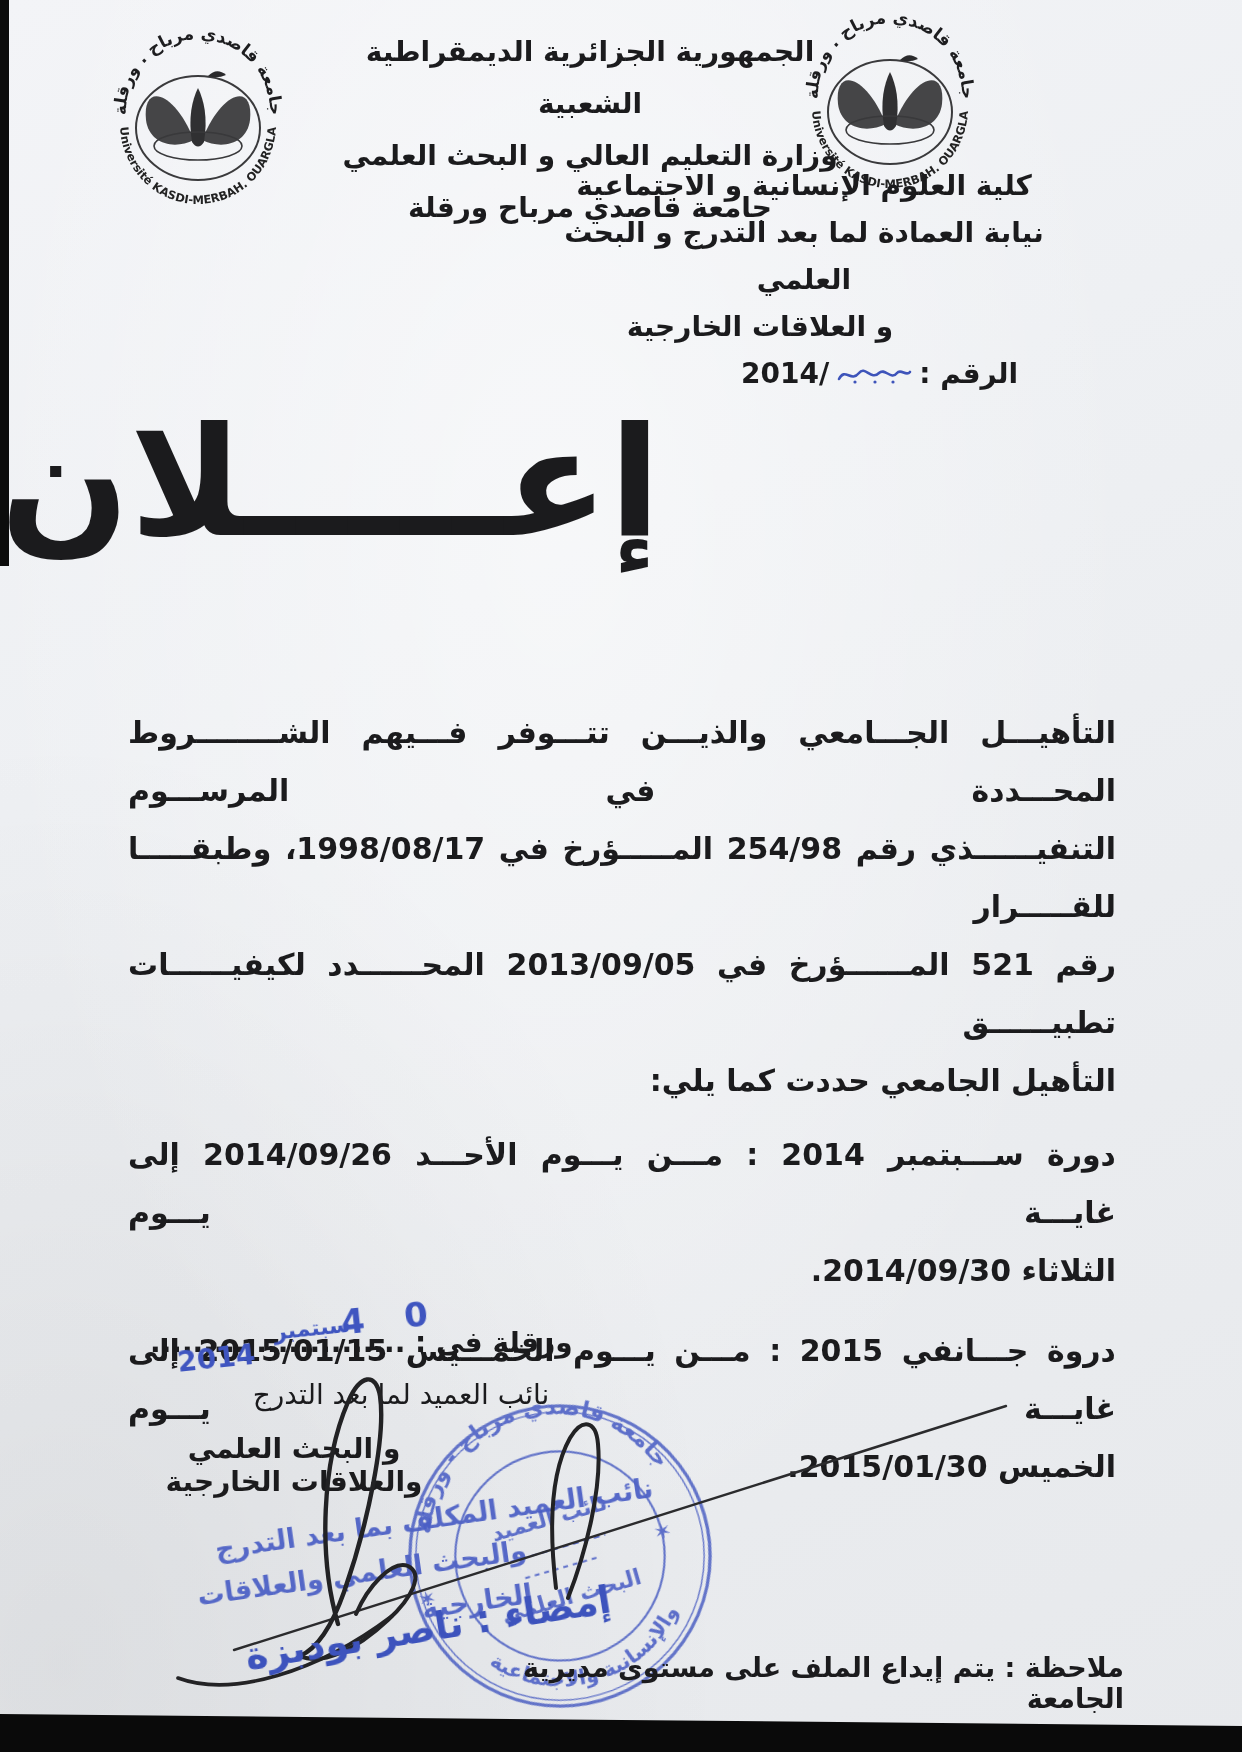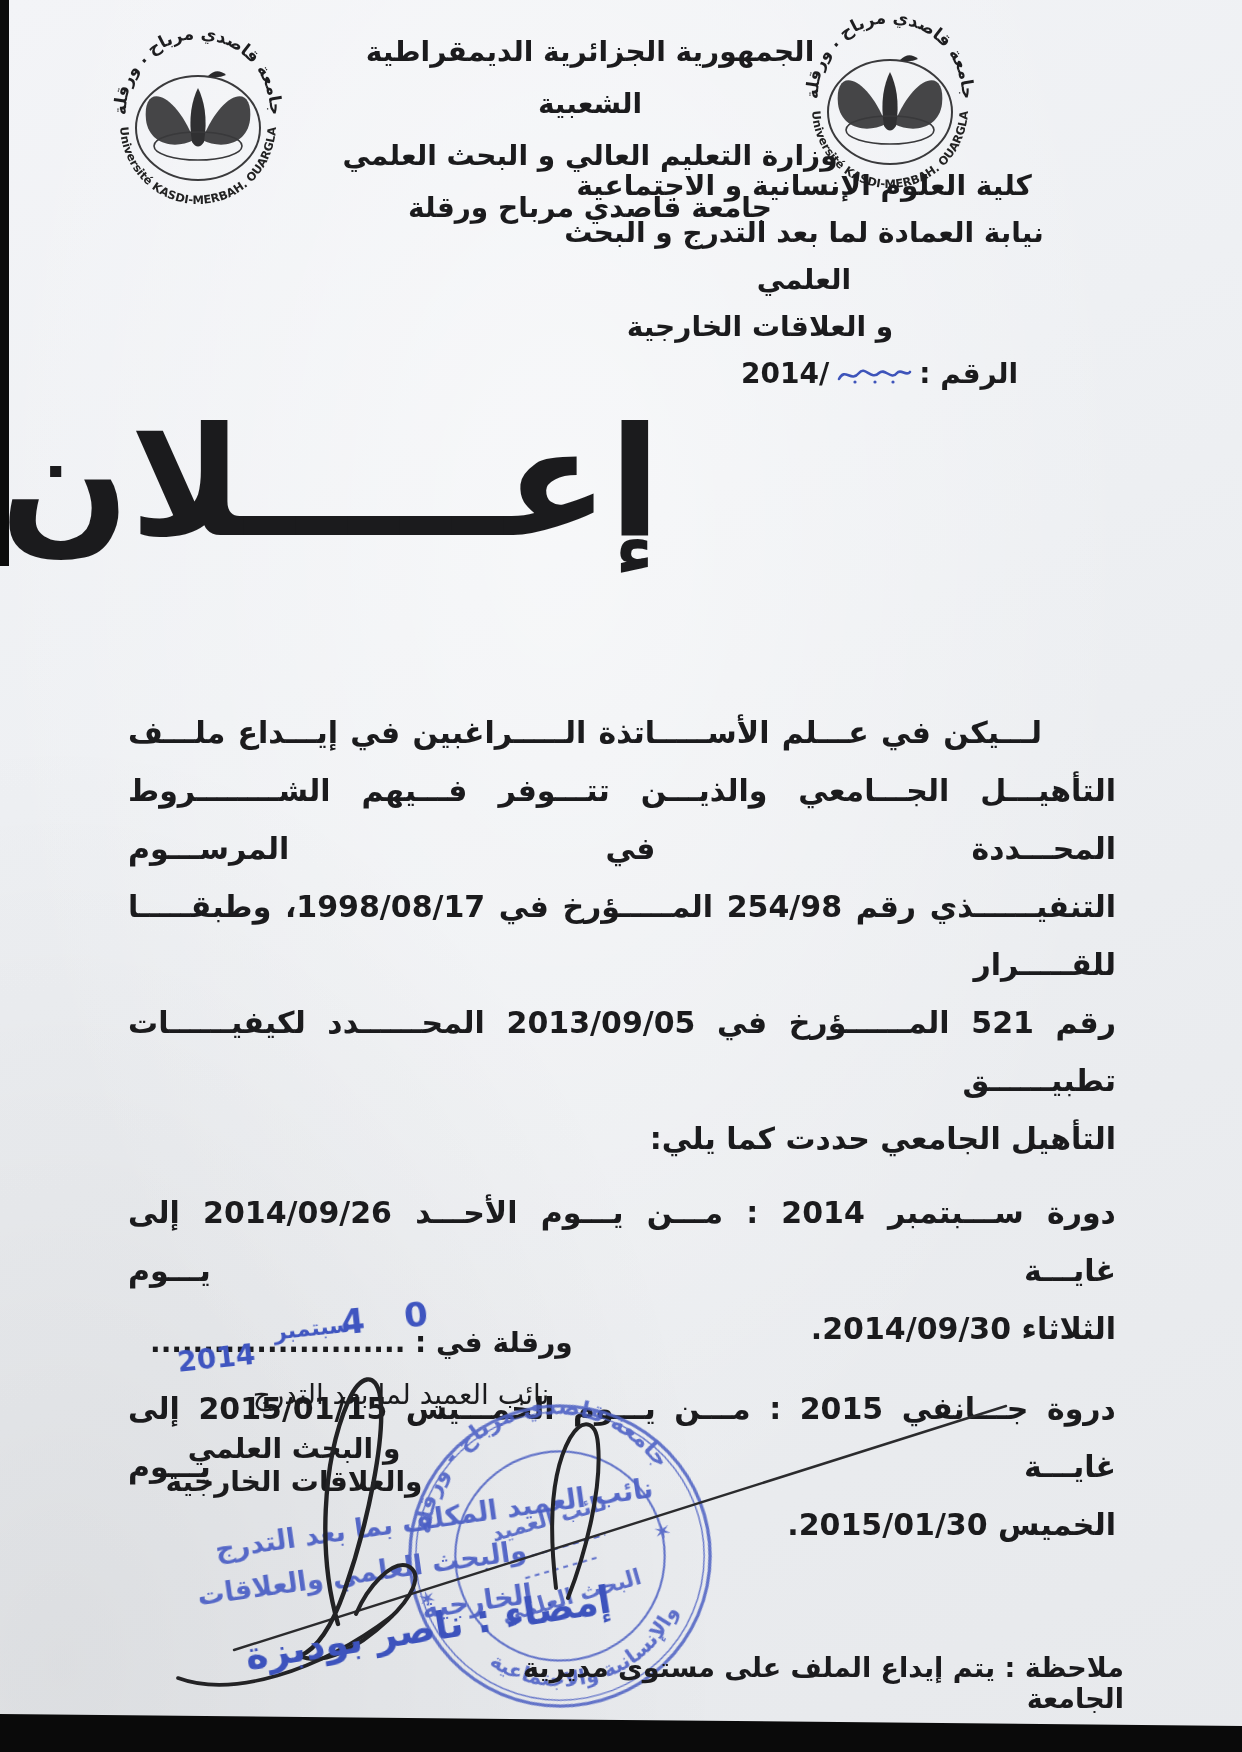--- a/index.html
+++ b/index.html
@@ -139,21 +139,20 @@
           <circle cx="58" cy="21" r="1.6" fill="#3e54ba"></circle>
         </svg>
       </span>
       <span class="yr">/2014</span>
     </div>
   </div>
 
   <div class="abs title">إعـــــلان</div>
 
   <div class="abs body-block">
-    <div class="bline just indent">لـــيكن في عـــلم الأســـــاتذة الـــــراغبين في إيـــداع ملـــف</div>
     <div class="bline just">التأهيـــل الجـــامعي والذيـــن تتـــوفر فـــيهم الشــــــــروط المحـــددة في المرســـوم</div>
     <div class="bline just">التنفيــــــذي رقم 254/98 المـــــؤرخ في 1998/08/17، وطبقـــــا للقـــــرار</div>
     <div class="bline just">رقم 521 المــــــؤرخ في 2013/09/05 المحــــــدد لكيفيــــــات تطبيــــــق</div>
     <div class="bline">التأهيل الجامعي حددت كما يلي:</div>
     <div class="sess">
       <div class="bline just">دورة ســـبتمبر 2014 :  مـــن يـــوم الأحـــد 2014/09/26 إلى غايـــة يـــوم</div>
       <div class="bline">الثلاثاء 2014/09/30.</div>
       <div class="gap"></div>
       <div class="bline just">دروة جـــانفي 2015 : مـــن يـــوم الخمـــيس 2015/01/15 إلى غايـــة يـــوم</div>
       <div class="bline">الخميس 2015/01/30.</div>

